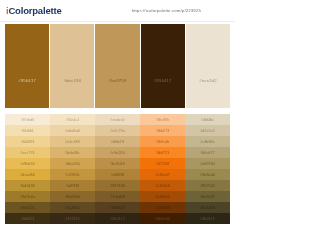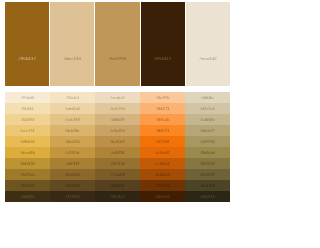--- a/index.html
+++ b/index.html
@@ -83,20 +83,24 @@
     opacity:0.88;
   }
 
   .footer-gap { height:10px; background:#fff; }
 </style>
 </head>
 <body>
 
 <div class="page">
 
+  <div class="header">
+    <div class="logo"><span class="i">i</span><span>Colorpalette</span></div>
+    <div class="url">https://icolorpalette.com/p/223925</div>
+  </div>
 
   <div class="swatch-strip">
       <div class="swatch" style="background: rgb(149, 100, 23);">
         <span class="swatch-label" style="color: rgb(217, 200, 168);">#956417</span>
       </div>
       <div class="swatch" style="background: rgb(222, 193, 148);">
         <span class="swatch-label" style="color: rgb(143, 122, 83);">#dec194</span>
       </div>
       <div class="swatch" style="background: rgb(190, 151, 89);">
         <span class="swatch-label" style="color: rgb(125, 95, 45);">#be9759</span>

